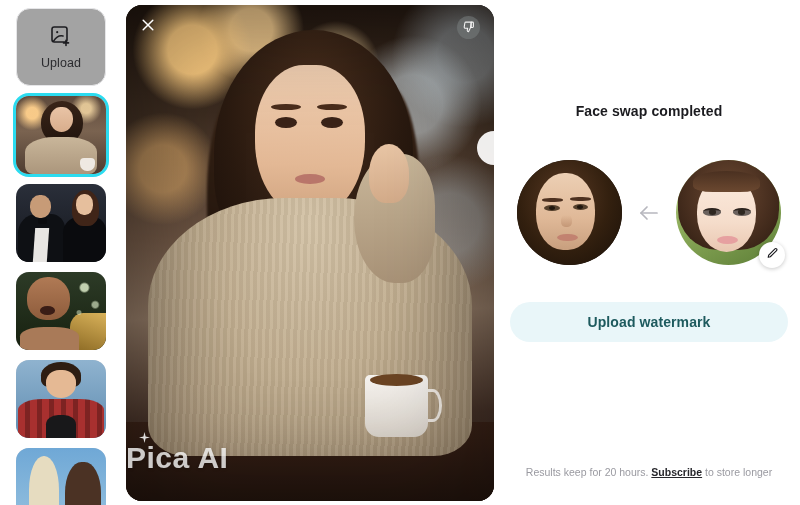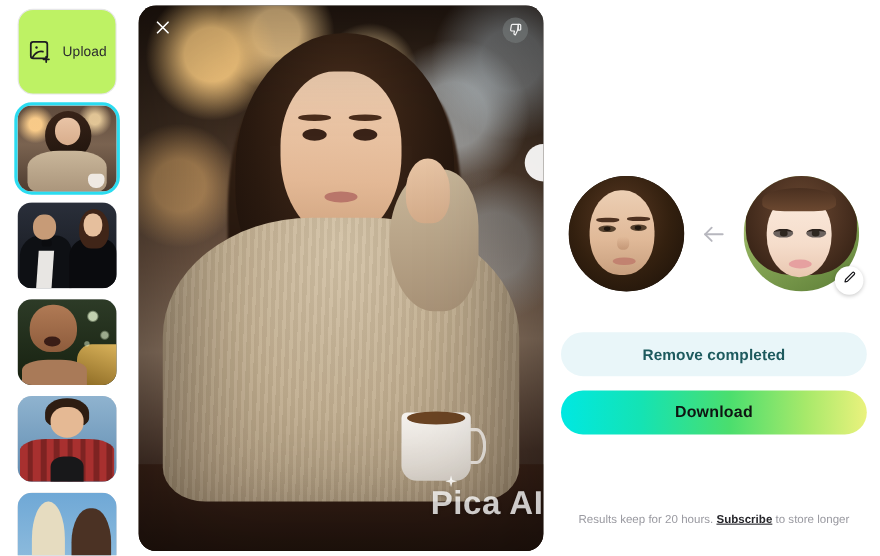--- a/index.html
+++ b/index.html
@@ -25,23 +25,23 @@
     flex-direction: column;
     align-items: center;
     gap: 10px;
     overflow: hidden;
     background: #ffffff;
   }
   .upload-card {
     width: 90px; height: 78px;
     border: 1px solid #e6e6e8;
     border-radius: 14px;
-    background: #bef264;
+    background: #a3a3a3;
     display: flex;
-    flex-direction: row;
+    flex-direction: column;
     align-items: center;
     justify-content: center;
     gap: 8px;
     cursor: pointer;
     flex: 0 0 auto;
   }
   .upload-card svg { display: block; }
   .upload-label {
     font-size: 12.5px;
     color: #2b2b2f;
@@ -213,21 +213,21 @@
   }
   .hero-next {
     position:absolute; right:-1px; top:126px;
     width:18px; height:34px;
     background: rgba(255,255,255,.92);
     border-radius: 18px 0 0 18px;
     cursor:pointer;
   }
   .watermark {
     position:absolute; left:0; right:0; bottom:26px;
-    text-align:right;
+    text-align:left;
     font-size:30px; font-weight:700;
     color: rgba(255,255,255,.78);
     letter-spacing:.5px;
     pointer-events:none;
     text-shadow: 0 1px 3px rgba(0,0,0,.25);
   }
   .watermark .spark { position:relative; display:inline-block; }
   .watermark .spark::after {
     content:"";
     position:absolute; left:13px; top:-9px;
@@ -457,20 +457,21 @@
       <div class="hero-next"></div>
 
       <div class="watermark">
         <span class="spark">P</span><span>ica AI</span>
       </div>
     </div>
   </div>
 
   <div class="panel">
 
+    <div class="panel-title">Face swap completed</div>
 
     <div class="faces">
 
       <div class="face-circle fc-a">
         <div class="bg"></div>
           <div class="hair"></div>
           <div class="face"></div>
         <div class="browL"></div>
           <div class="browR"></div>
         <div class="eyeL"></div>
@@ -504,22 +505,21 @@
           <span>
             <svg width="13" height="13" viewBox="0 0 24 24" fill="none" stroke="#16161a" stroke-width="2" stroke-linecap="round" stroke-linejoin="round">
               <path d="M16.5 3.5a2.1 2.1 0 0 1 3 3L8 18l-4 1 1-4z"></path>
             </svg>
           </span>
         </div>
       </div>
     </div>
 
     <div class="row-btns">
-      <button class="btn-soft btn-watermark">Remove completed</button>
-    </div>
-
-    <button class="btn-download">Download</button>
+      <button class="btn-soft btn-watermark">Upload watermark</button>
+    </div>
+
 
     <div class="footnote">
       <span>Results keep for 20 hours. </span><span class="sub">Subscribe</span><span> to store longer</span>
     </div>
   </div>
 </div>
 
 </body></html>

